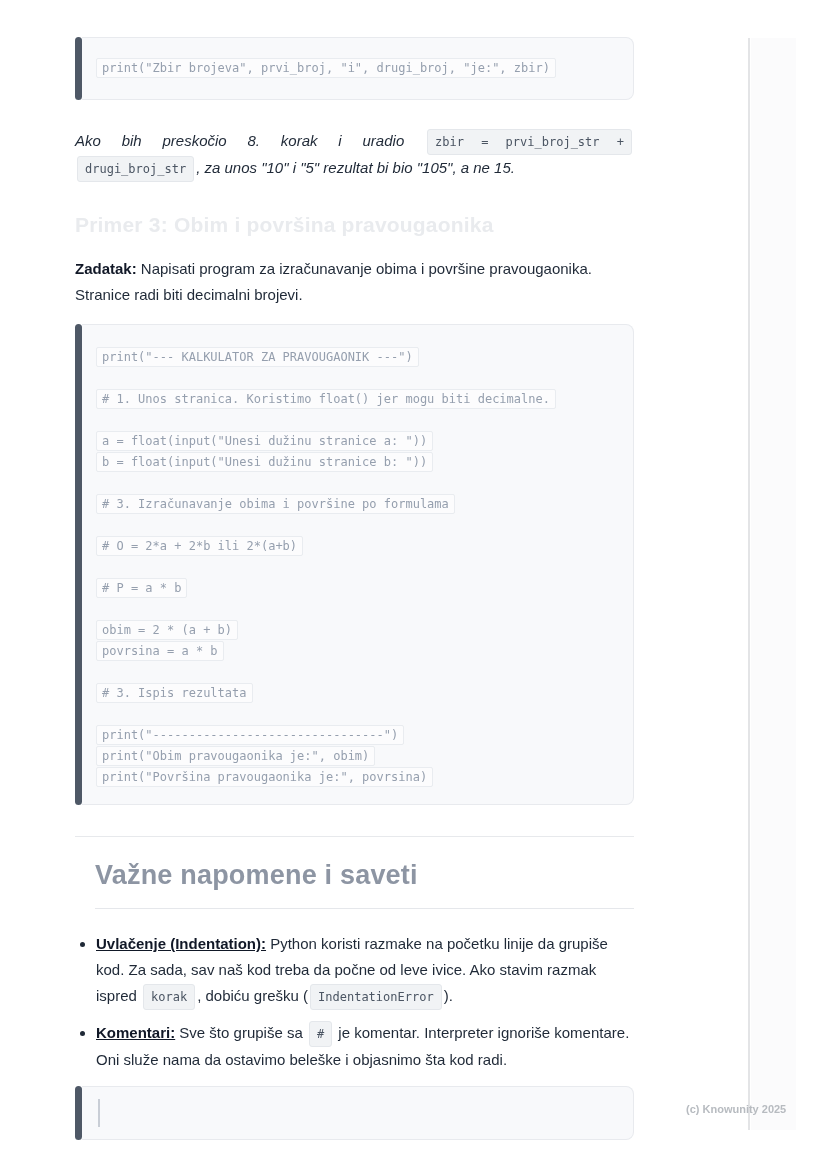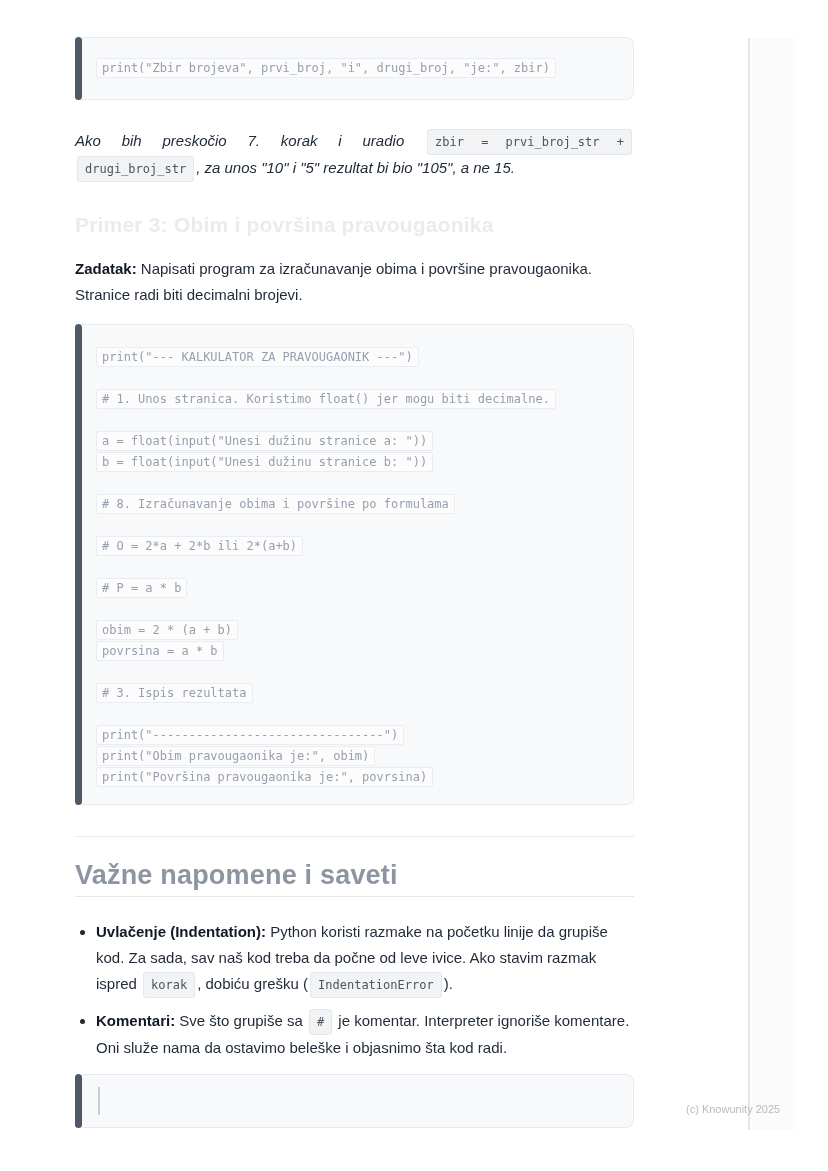--- a/index.html
+++ b/index.html
@@ -32,70 +32,70 @@
   .faint-heading { margin-top:31px; font-size:21px; font-weight:bold; color:#e9ebee;
                    letter-spacing:0.2px; }
   .task-para { margin-top:19px; }
   .task-para b { color:#111827; }
 
   .block2 { margin-top:16px; }
 
   hr.rule { border:none; border-top:1px solid #e7e9ec; margin-top:31px; }
 
   .section-heading { margin-top:23px; font-size:27px; font-weight:bold; color:#8d95a3;
-                     padding-bottom:5px; border-bottom:1px solid #e5e7eb; letter-spacing:0.2px; }
+                     padding-bottom:17px; border-bottom:1px solid #e5e7eb; letter-spacing:0.2px;margin-left:20px; }
 
   ul.notes { margin-top:22px; padding-left:21px; list-style:disc; }
   ul.notes li { font-size:15px; line-height:26px; margin-bottom:10px; color:#1f2937; }
-  ul.notes li b { color:#111827; }
+  ul.notes li b { color:#111827;text-decoration:underline; }
 
   .empty-block { margin-top:13px; }
   .empty-panel { height:54px; position:relative; padding:0; }
   .cursor { position:absolute; left:16px; top:12px; width:2px; height:28px; background:#c9ced6; }
 
   
   .page-edge-band { position:absolute; left:751px; top:38px; width:45px; height:1092px;
                     background:#fbfbfc; }
   .page-edge-line { position:absolute; left:748px; top:38px; width:2px; height:1092px;
                     background:#e3e4e6; }
   .watermark { position:absolute; left:686px; top:1103px; font-size:11px; color:#b7bbc0;
-               white-space:nowrap; }
+               white-space:nowrap;font-weight:bold; }
 </style>
 </head>
 <body>
 
 <div class="page">
   <div class="content">
 
     <div style="height:37px"></div>
 
     <div class="code-outer">
       <div class="code-bar"></div>
       <div class="code-panel single-line-panel">
           <div class="code-line"><span class="code-chip">print("Zbir brojeva", prvi_broj, "i", drugi_broj, "je:", zbir)</span></div>
         </div>
     </div>
 
-    <p class="para italic-note"><span>Ako bih preskočio 7. korak i uradio </span><span class="inline-code wide-chip">zbir = prvi_broj_str +</span><span class="inline-code">drugi_broj_str</span><span>, za unos "10" i "5" rezultat bi bio "105", a ne 15.</span></p>
+    <p class="para italic-note"><span>Ako bih preskočio 8. korak i uradio </span><span class="inline-code wide-chip">zbir = prvi_broj_str +</span><span class="inline-code">drugi_broj_str</span><span>, za unos "10" i "5" rezultat bi bio "105", a ne 15.</span></p>
 
     <h3 class="faint-heading">Primer 3: Obim i površina pravougaonika</h3>
 
     <p class="para task-para"><b>Zadatak:</b><span> Napisati program za izračunavanje obima i površine pravougaonika. Stranice radi biti decimalni brojevi.</span></p>
 
     <div class="code-outer block2">
       <div class="code-bar"></div>
       <div class="code-panel">
           <div class="code-line"><span class="code-chip">print("--- KALKULATOR ZA PRAVOUGAONIK ---")</span></div>
           <div class="code-blank"></div>
           <div class="code-line"><span class="code-chip"># 1. Unos stranica. Koristimo float() jer mogu biti decimalne.</span></div>
           <div class="code-blank"></div>
           <div class="code-line"><span class="code-chip">a = float(input("Unesi dužinu stranice a: "))</span></div>
           <div class="code-line"><span class="code-chip">b = float(input("Unesi dužinu stranice b: "))</span></div>
           <div class="code-blank"></div>
-          <div class="code-line"><span class="code-chip"># 8. Izračunavanje obima i površine po formulama</span></div>
+          <div class="code-line"><span class="code-chip"># 3. Izračunavanje obima i površine po formulama</span></div>
           <div class="code-blank"></div>
           <div class="code-line"><span class="code-chip"># O = 2*a + 2*b  ili  2*(a+b)</span></div>
           <div class="code-blank"></div>
           <div class="code-line"><span class="code-chip"># P = a * b</span></div>
           <div class="code-blank"></div>
           <div class="code-line"><span class="code-chip">obim = 2 * (a + b)</span></div>
           <div class="code-line"><span class="code-chip">povrsina = a * b</span></div>
           <div class="code-blank"></div>
           <div class="code-line"><span class="code-chip"># 3. Ispis rezultata</span></div>
           <div class="code-blank"></div>

